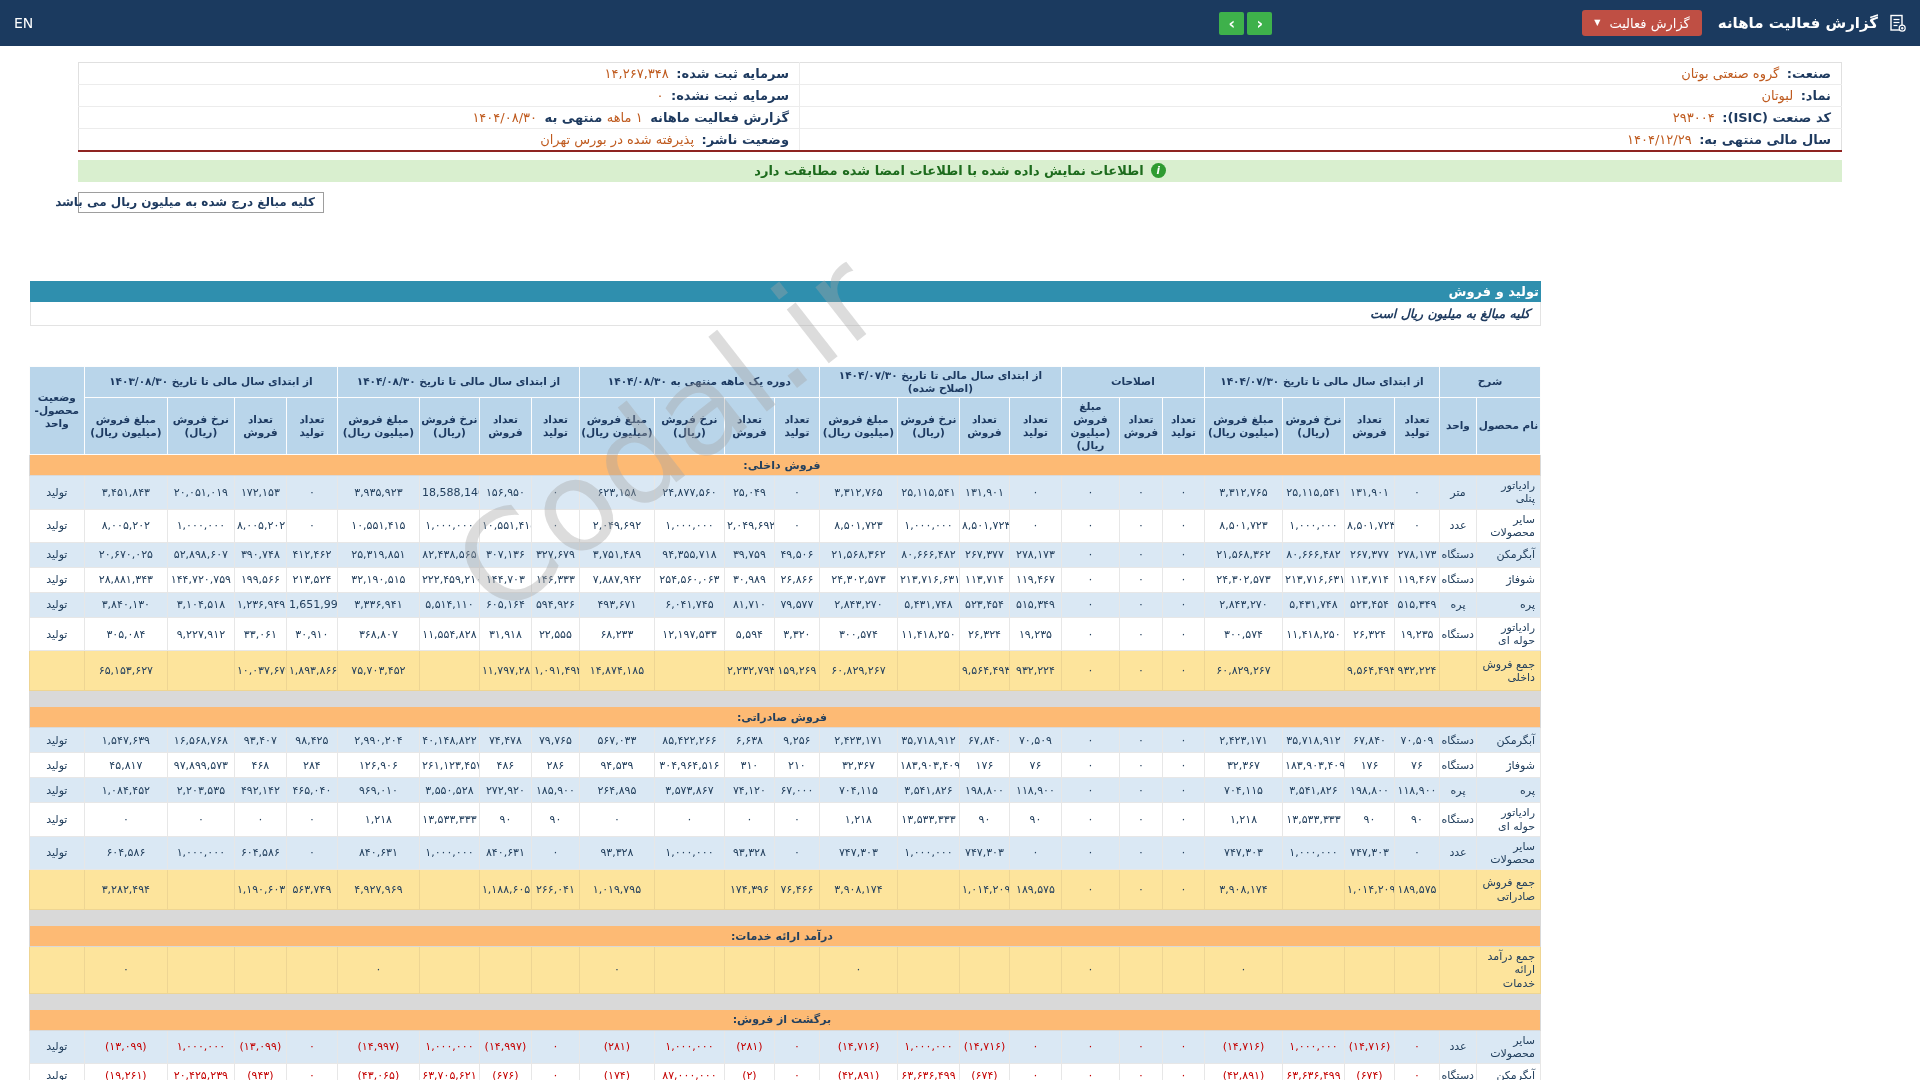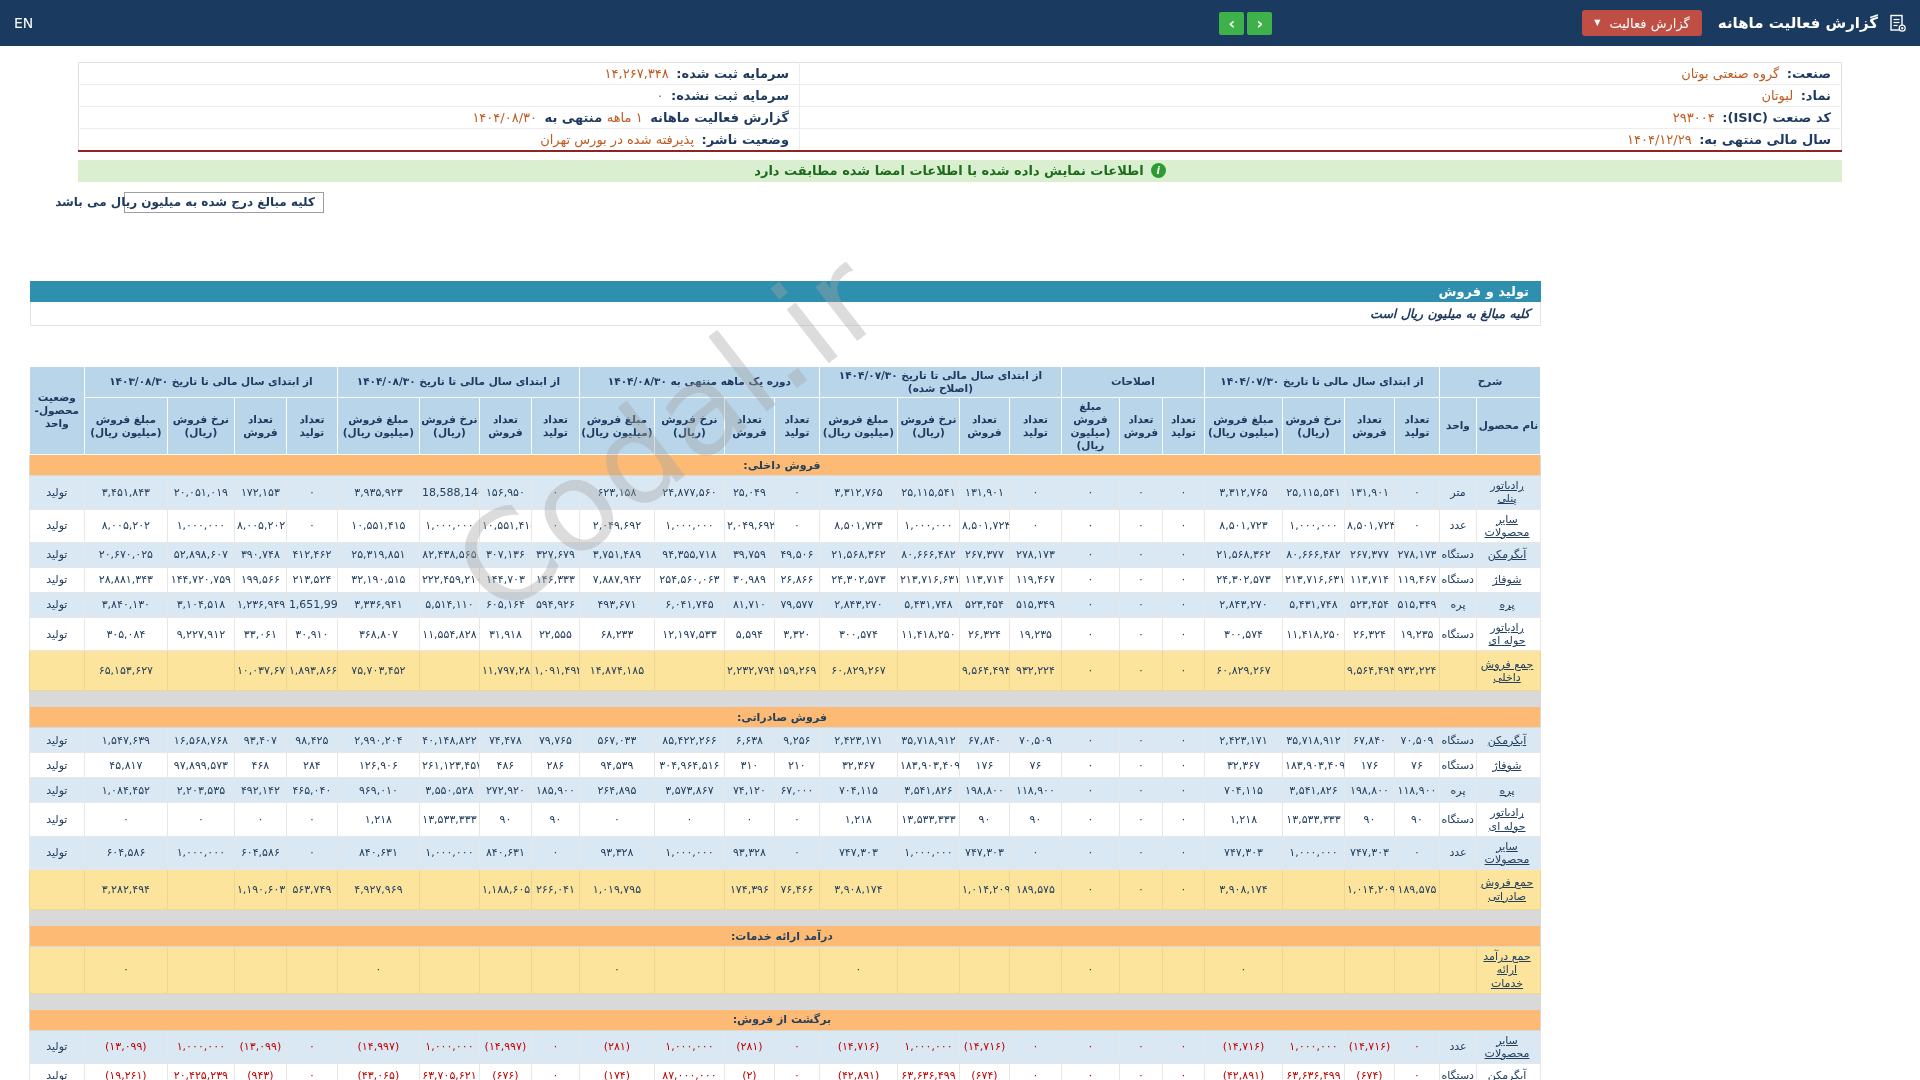--- a/index.html
+++ b/index.html
@@ -28,45 +28,45 @@
   .info-table td { height:22px; font-size:13px; padding:1px 10px; border-bottom:1px solid #ececec; white-space:nowrap; }
   .info-table td.cell-r { width:1042px; border-left:1px solid #ececec; }
   .info-table .lbl { font-weight:bold; color:#1e3a5f; margin-left:3px; }
   .info-table .val { color:#bf5a1e; }
   
   .banner { margin:8px 78px 0; height:22px; background:#d9efcf; display:flex; align-items:center;
     justify-content:center; gap:7px; font-size:13px; font-weight:bold; color:#1d6b1d; }
   .info-icon { width:15px; height:15px; border-radius:50%; background:#2e9b31; color:#fff;
     font-size:10px; font-style:italic; font-weight:bold; display:flex; align-items:center; justify-content:center; }
   
-  .million-note { width:200px; height:21px; margin:10px 1596px 0 78px; border:1px solid #9e9e9e;
+  .million-note { width:246px; height:21px; margin:10px 1596px 0 78px; border:1px solid #9e9e9e;
     display:flex; align-items:center; padding:0 8px; font-size:12px; font-weight:bold; color:#1e3a5f; white-space:nowrap; }
   
   .main { width:1511px; margin:68px 379px 0 30px; position:relative; }
   .section-bar { height:21px; background:#2f8fae; color:#fff; font-weight:bold; font-size:13px;
-    display:flex; align-items:center; padding:0 12px; }
+    display:flex; align-items:center; padding:0 2px; }
   .amounts-note { height:24px; border:1px solid #e3e3e3; border-top:none; display:flex; align-items:center;
     padding:0 10px; font-size:12.5px; font-weight:bold; color:#1e3a5f;font-style:italic; }
   
   .data-table { margin-top:40px; width:1511px; border-collapse:collapse; table-layout:fixed; }
   .data-table th { background:#b9d5ea; color:#1d3a61; font-size:10.5px; font-weight:bold;
     border:1px solid #fdfdfd; padding:2px 1px; line-height:1.25; vertical-align:middle; overflow:hidden; }
   .data-table thead tr:first-child th { height:21px; }
   .data-table thead tr:last-child th { height:46px; }
   .data-table th.vstat { width:55px; }
   .data-table td { border:1px solid #e7e7e7; font-size:11px; color:#23405e; text-align:center;
     padding:3px 2px; line-height:1.2; vertical-align:middle; overflow:hidden; }
   tr.product { height:25px; }
   tr.product td { background:#fff; }
   tr.alt td { background:#dae8f4; }
   tr.total { height:40px; }
   tr.total td { background:#fde49c; border-color:#eed593; }
   tr.section td { background:#fdba74; border-color:#d9d9d9; font-weight:bold; height:21px; padding-right:8px; }
   tr.spacer td { background:#d9d9d9; border-color:#d9d9d9; height:16px; padding:0; }
-  td.name { text-align:center; padding-right:5px;text-decoration:underline; }
+  td.name { text-align:right; padding-right:5px; }
   .num { direction:ltr; unicode-bidi:isolate; }
   tr.red td.num { color:#c40000; }
   
   .watermark { position:absolute; left:390px; top:80px; font-size:125px; color:#a5a5a5; opacity:.38;
     transform:rotate(-38deg); direction:ltr; letter-spacing:2px; pointer-events:none; z-index:4; white-space:nowrap; }
 </style>
 </head>
 <body>
 
 <div class="navbar">

